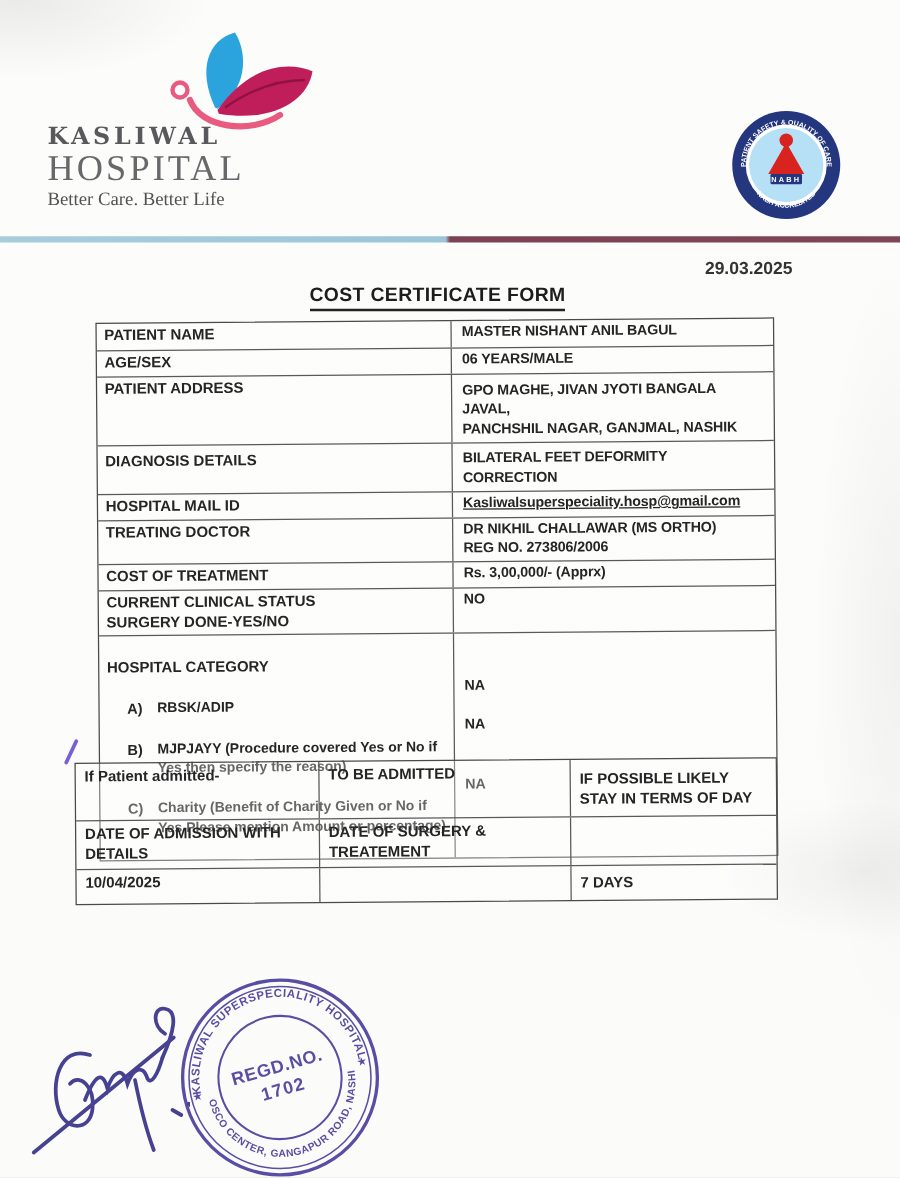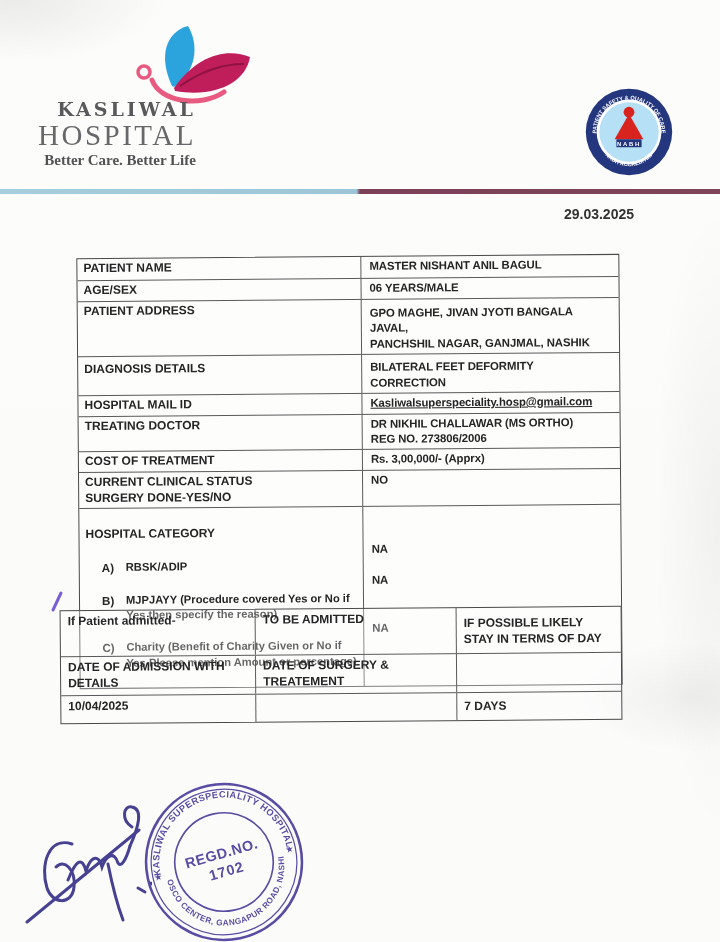--- a/index.html
+++ b/index.html
@@ -8,25 +8,25 @@
     background:
       radial-gradient(ellipse 220px 90px at 2% 0%, rgba(0,0,0,0.07), transparent 70%),
       radial-gradient(ellipse 90px 420px at 100% 55%, rgba(0,0,0,0.045), transparent 75%),
       radial-gradient(ellipse 160px 80px at 96% 74%, rgba(0,0,0,0.05), transparent 70%),
       linear-gradient(#fcfcfb,#fbfbfa);
     font-family:"Liberation Sans", sans-serif;color:#252525;
   }
   
   .logo-block{position:absolute;left:38px;top:22px;width:230px;}
   .butterfly{position:absolute;left:72px;top:2px;}
-  .logo-text{position:absolute;left:0;top:78px;white-space:nowrap;text-align:right;}
+  .logo-text{position:absolute;left:0;top:78px;white-space:nowrap;}
   .logo-l1{font-family:"DejaVu Serif", serif;font-weight:bold;font-size:19px;letter-spacing:3px;color:#59595b;line-height:1.05;}
   .logo-l2{font-family:"DejaVu Serif", serif;font-weight:bold;font-size:16px;letter-spacing:0.6px;color:#59595b;line-height:1.1;}
   .logo-l3{font-family:"Liberation Serif", serif;font-size:29px;letter-spacing:2.5px;color:#68686b;line-height:1.05;}
-  .logo-tagline{font-family:"Liberation Serif", serif;font-weight:bold;font-size:15px;color:#525254;margin-top:2px;}
+  .logo-tagline{font-family:"Liberation Serif", serif;font-weight:normal;font-size:15px;color:#525254;margin-top:2px;}
   .seal{position:absolute;left:584px;top:87px;}
   .divider-bar{position:absolute;left:0;top:189px;width:720px;height:5px;
     background:linear-gradient(to right,#a7cddd 0%,#9cc6d8 49.5%,#7c4156 50%,#7e4458 100%);}
   .doc-date{position:absolute;right:86px;top:206px;font-size:14px;font-weight:bold;color:#333;}
   .doc-title{position:absolute;left:0;top:228px;width:700px;text-align:center;}
   .doc-title span{display:inline-block;font-size:15.5px;font-weight:bold;letter-spacing:0.3px;
     border-bottom:2px solid #222;padding-bottom:1px;color:#1d1d1d;}
   
   .skew{transform:rotate(-0.45deg);}
   .t1{position:absolute;left:78px;top:256px;width:541px;border:1.3px solid #4a4a4a;background:rgba(255,255,255,0.3);}
@@ -86,20 +86,21 @@
     </text>
     <circle cx="50" cy="28" r="6" fill="#d8231f"></circle>
     <path d="M50,30 L66,58 L34,58 Z" fill="#d8231f"></path>
     <rect x="36" y="58" width="28" height="9" rx="1" fill="#24367e"></rect>
     <text x="50" y="65" font-size="6.5" fill="#ffffff" font-weight="bold" text-anchor="middle" letter-spacing="2" font-family="Liberation Sans, sans-serif">NABH</text>
   </svg>
 
   <div class="divider-bar"></div>
 
   <div class="doc-date">29.03.2025</div>
+  <div class="doc-title"><span>COST CERTIFICATE FORM</span></div>
 
   <div class="t1 skew">
     <div class="t1-row" style="min-height:21px;">
       <div class="t1-label">PATIENT NAME</div>
       <div class="t1-value">MASTER NISHANT ANIL BAGUL</div>
     </div>
     <div class="t1-row" style="min-height:20px;">
       <div class="t1-label">AGE/SEX</div>
       <div class="t1-value">06 YEARS/MALE</div>
     </div>

